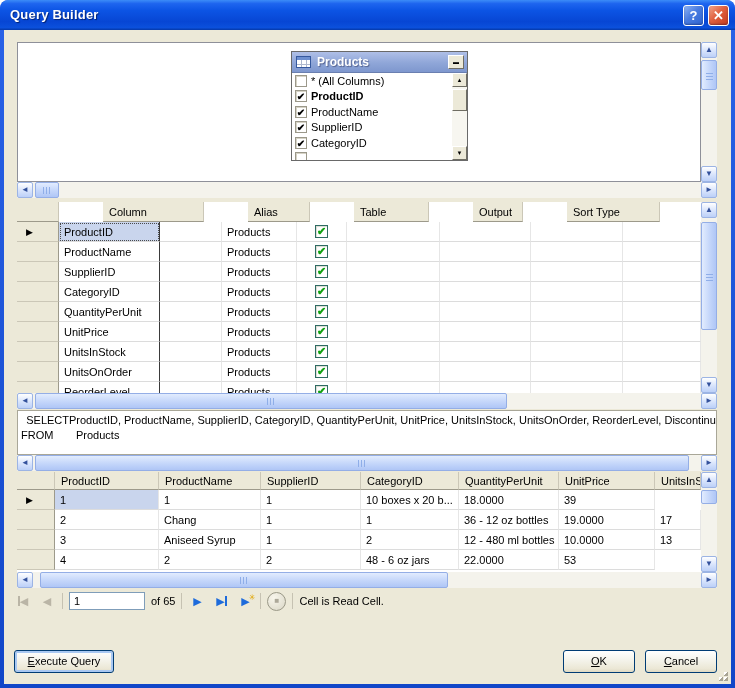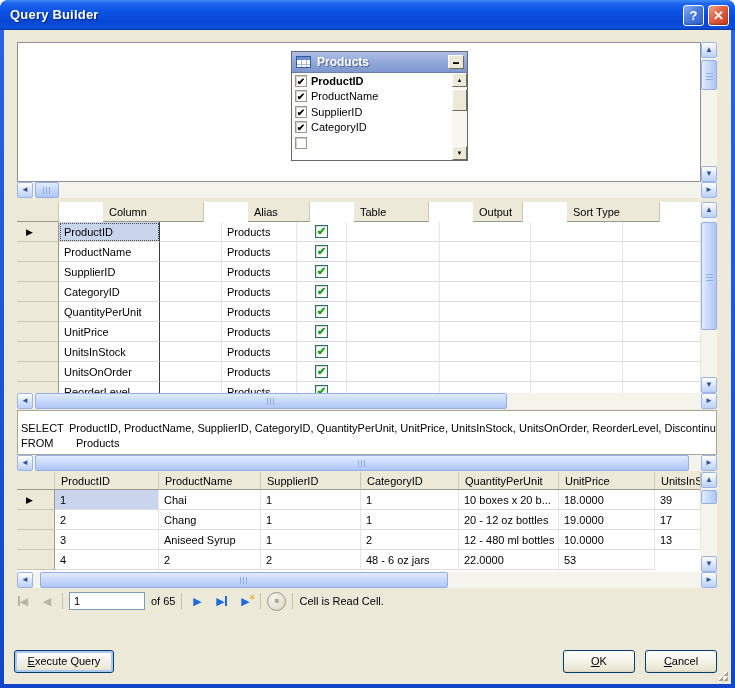--- a/index.html
+++ b/index.html
@@ -136,20 +136,24 @@
     <div class="pane-group" style="left:13px;top:12px;width:700px;height:156px;">
       <div class="white-pane" style="left:0;top:0;width:684px;height:140px;">
 
         <div class="table-window">
           <div class="tw-header">
             <span class="table-icon"></span>
             <span class="tw-title">Products</span>
             <span class="tw-min">▬</span>
           </div>
           <div class="tw-list">
+            <div class="tw-row">
+              <span class="ccb"></span>
+              <span class="lbl">* (All Columns)</span>
+            </div>
             <div class="tw-row bold">
               <span class="ccb">✔</span>
               <span class="lbl">ProductID</span>
             </div>
             <div class="tw-row">
               <span class="ccb">✔</span>
               <span class="lbl">ProductName</span>
             </div>
             <div class="tw-row">
               <span class="ccb">✔</span>
@@ -355,21 +359,21 @@
         <div class="sb-btn" style="left:0;">◄</div>
         <div class="sb-thumb h" style="left:18px;width:472px;">
             <span class="grip-h"></span>
           </div>
         <div class="sb-btn" style="right:0;">►</div>
       </div>
     </div>
 
     <div class="pane-group" style="left:13px;top:380px;width:700px;height:61px;">
       <div class="white-pane" style="left:0;top:0;width:700px;height:45px;border:1px solid #A9A798;">
-        <div class="sql-line" style="margin-top:10px;">
+        <div class="sql-line" style="margin-top:2px;text-align:right;">
           <span class="sql-kw w1">SELECT</span>
           <span>ProductID, ProductName, SupplierID, CategoryID, QuantityPerUnit, UnitPrice, UnitsInStock, UnitsOnOrder, ReorderLevel, Discontinued</span>
         </div>
         <div class="sql-line">
           <span class="sql-kw w2">FROM</span>
           <span>Products</span>
         </div>
       </div>
       <div class="sb" style="left:0;top:45px;width:700px;height:16px;">
         <div class="sb-btn" style="left:0;">◄</div>
@@ -390,34 +394,33 @@
           <div class="hcell">CategoryID</div>
           <div class="hcell">QuantityPerUnit</div>
           <div class="hcell">UnitPrice</div>
           <div class="hcell">UnitsInStock</div>
         </div>
         <div class="grid-row" style="height:20px;">
           <div class="rowhdr">
               <span class="row-arrow">▶</span>
             </div>
           <div class="cell sel">1</div>
-          <div class="cell">Chai</div>
           <div class="cell">1</div>
           <div class="cell">1</div>
           <div class="cell">10 boxes x 20 b...</div>
           <div class="cell">18.0000</div>
           <div class="cell">39</div>
         </div>
         <div class="grid-row" style="height:20px;">
           <div class="rowhdr"></div>
           <div class="cell">2</div>
           <div class="cell">Chang</div>
           <div class="cell">1</div>
           <div class="cell">1</div>
-          <div class="cell">20 - 12 oz bottles</div>
+          <div class="cell">36 - 12 oz bottles</div>
           <div class="cell">19.0000</div>
           <div class="cell">17</div>
         </div>
         <div class="grid-row" style="height:20px;">
           <div class="rowhdr"></div>
           <div class="cell">3</div>
           <div class="cell">Aniseed Syrup</div>
           <div class="cell">1</div>
           <div class="cell">2</div>
           <div class="cell">12 - 480 ml bottles</div>

